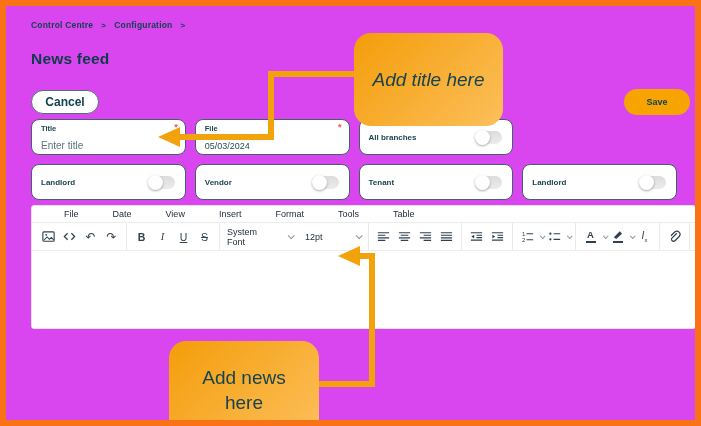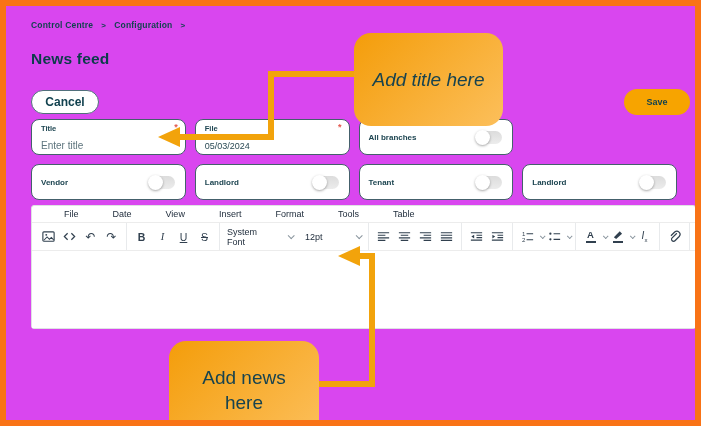--- a/index.html
+++ b/index.html
@@ -106,27 +106,27 @@
     <div class="toggle-field">
       <span class="toggle-label">All branches</span>
       <span class="toggle">
           <span class="knob"></span>
         </span>
     </div>
   </div>
 
   <div class="row row2">
     <div class="toggle-field">
+      <span class="toggle-label">Landlord</span>
+      <span class="toggle">
+          <span class="knob"></span>
+        </span>
+    </div>
+    <div class="toggle-field">
       <span class="toggle-label">Vendor</span>
-      <span class="toggle">
-          <span class="knob"></span>
-        </span>
-    </div>
-    <div class="toggle-field">
-      <span class="toggle-label">Landlord</span>
       <span class="toggle">
           <span class="knob"></span>
         </span>
     </div>
     <div class="toggle-field">
       <span class="toggle-label">Tenant</span>
       <span class="toggle">
           <span class="knob"></span>
         </span>
     </div>

